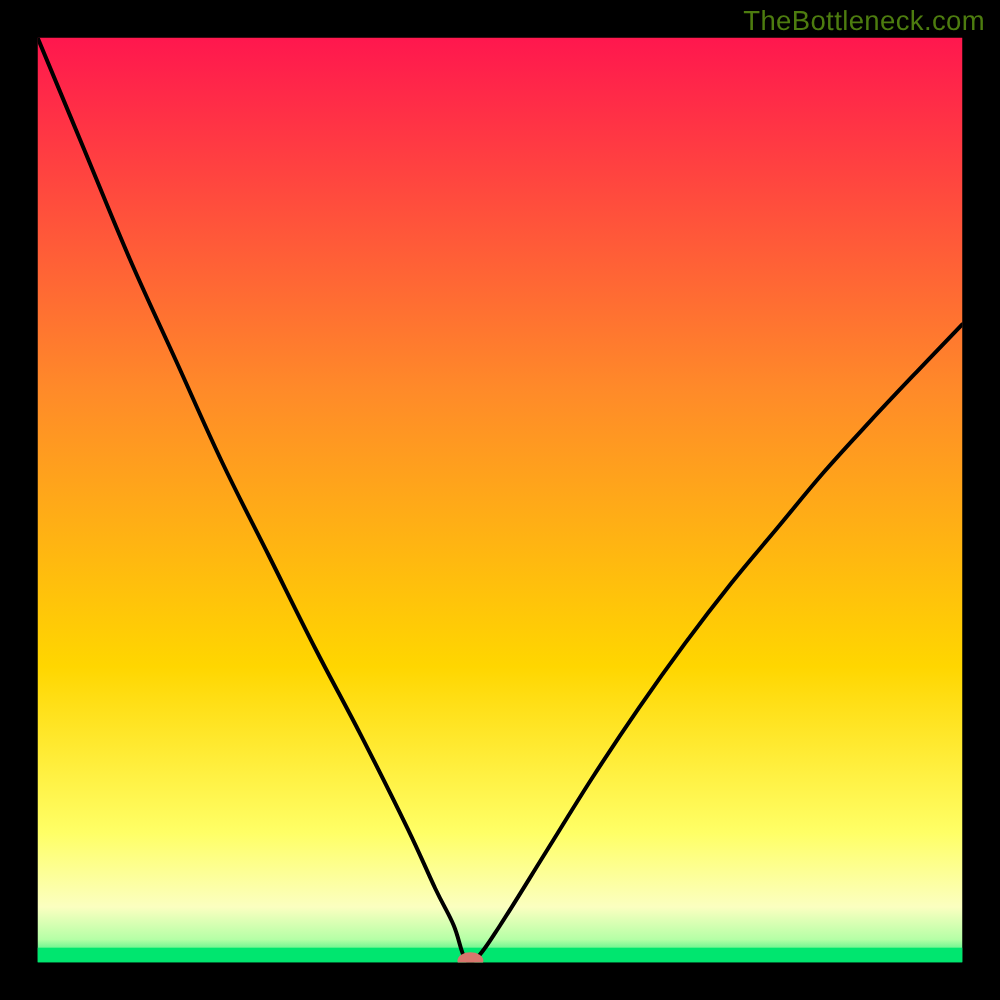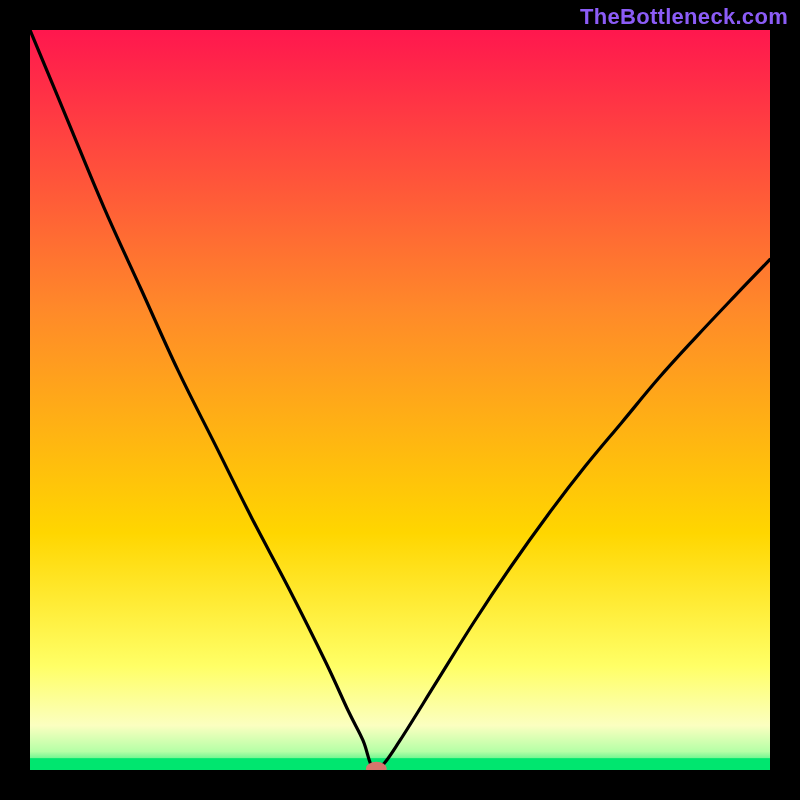--- a/index.html
+++ b/index.html
@@ -14,23 +14,23 @@
   .frame {
     position: relative;
     width: 800px;
     height: 800px;
     background: #000;
   }
   .watermark {
     position: absolute;
     top: 4px;
     right: 12px;
-    color: #8b5cf6;
+    color: #4d7c0f;
     font-size: 22px;
-    font-weight: 700;
+    font-weight: 400;
     letter-spacing: 0.3px;
     user-select: none;
   }
   
   .plot {
     position: absolute;
     left: 30px;
     top: 30px;
     width: 740px;
     height: 740px;

